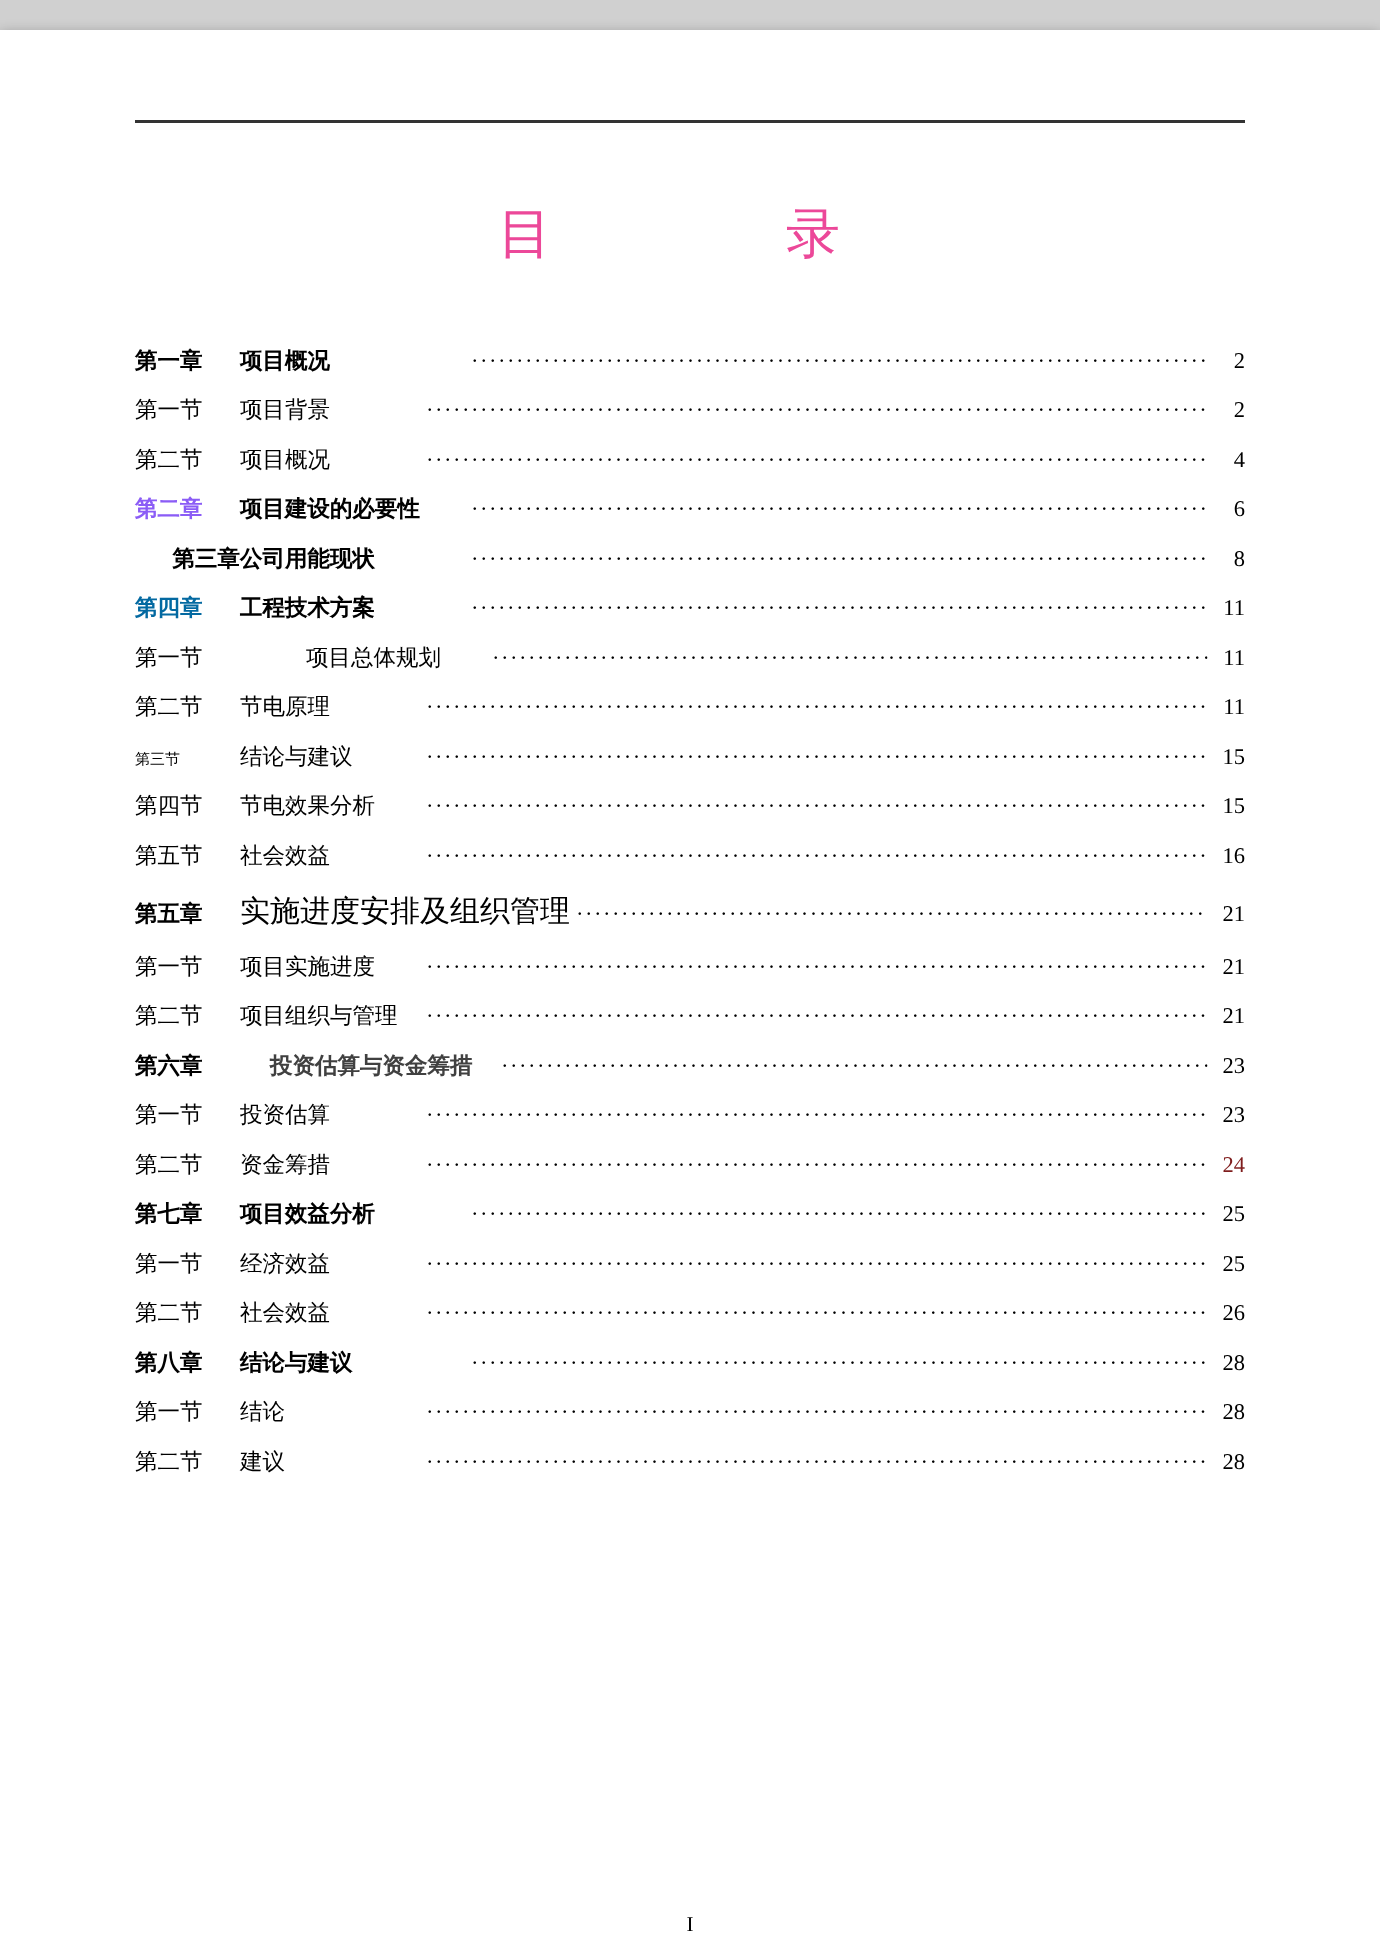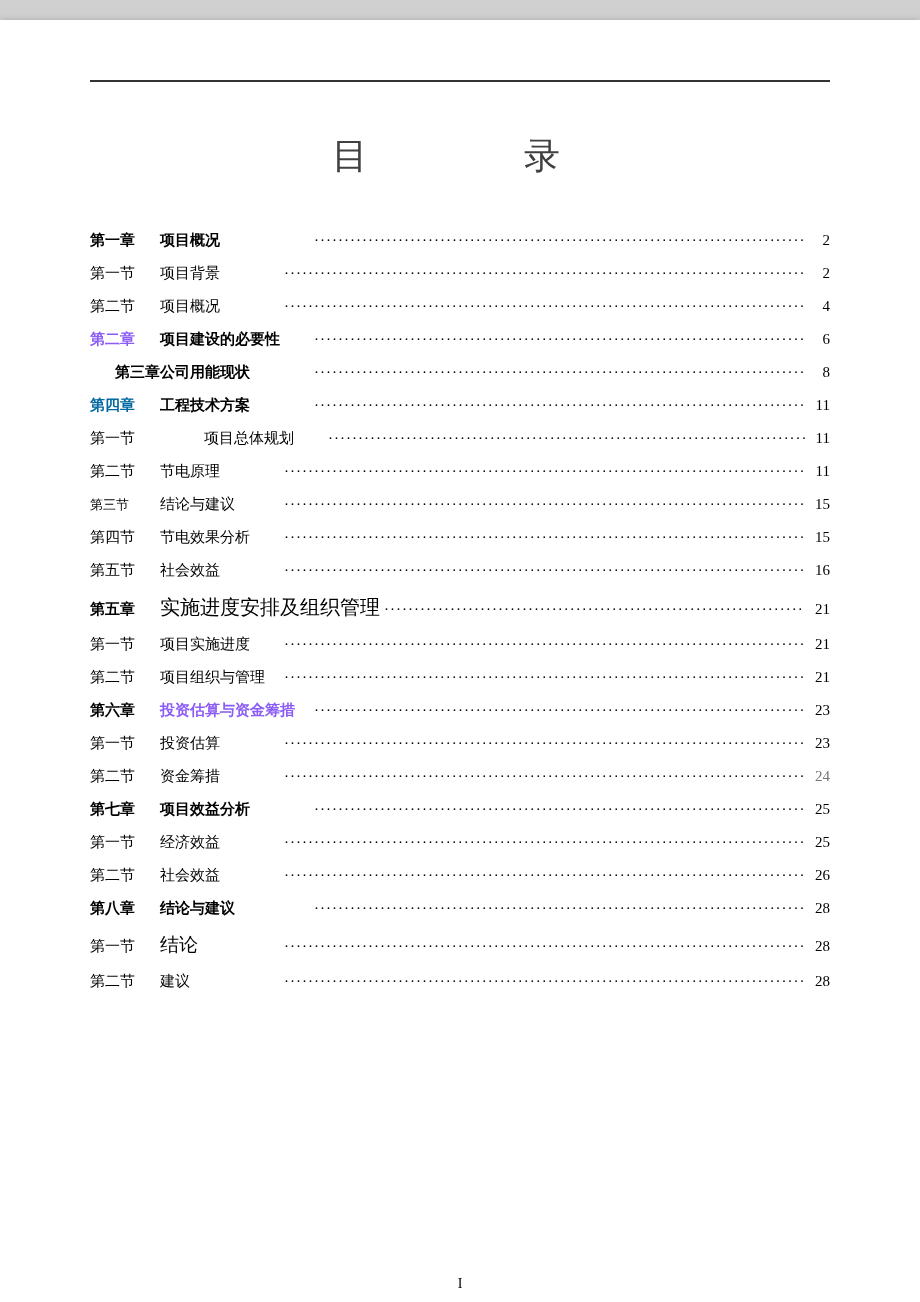--- a/index.html
+++ b/index.html
@@ -32,21 +32,21 @@
       height: 2px;
       background: #333;
       margin-bottom: 50px;
     }
 
     .page-title {
       text-align: center;
       font-size: 36px;
       font-weight: normal;
       letter-spacing: 28px;
-      color: #404040;
+      color: #ec4899;
       margin-bottom: 50px;
     }
 
     .toc-row {
       display: flex;
       align-items: baseline;
       margin-bottom: 14px;
       width: 100%;
     }
 
@@ -110,21 +110,21 @@
         <span style="flex: 1 1 0%; overflow: hidden; font-size: 15px; color: rgb(0, 0, 0); white-space: nowrap; padding: 0px 4px; letter-spacing: 1px;">························································································································</span>
         <span style="font-size: 15px; color: rgb(0, 0, 0); white-space: nowrap; min-width: 25px; text-align: right;">11</span>
       </div>
       <div class="toc-row">
         <span style="min-width: 70px; font-size: 15px; font-weight: normal; color: rgb(0, 0, 0); white-space: nowrap;">第二节</span>
         <span style="font-size: 15px; font-weight: normal; color: rgb(0, 0, 0); white-space: nowrap; min-width: 120px;">节电原理</span>
         <span style="flex: 1 1 0%; overflow: hidden; font-size: 15px; color: rgb(0, 0, 0); white-space: nowrap; padding: 0px 4px; letter-spacing: 1px;">························································································································</span>
         <span style="font-size: 15px; color: rgb(0, 0, 0); white-space: nowrap; min-width: 25px; text-align: right;">11</span>
       </div>
       <div class="toc-row">
-        <span style="min-width: 70px; font-size: 13px; font-weight: normal; color: rgb(0, 0, 0); white-space: nowrap;">第三节</span>
+        <span style="min-width: 70px; font-size: 10px; font-weight: normal; color: rgb(0, 0, 0); white-space: nowrap;">第三节</span>
         <span style="font-size: 15px; font-weight: normal; color: rgb(0, 0, 0); white-space: nowrap; min-width: 120px;">结论与建议</span>
         <span style="flex: 1 1 0%; overflow: hidden; font-size: 15px; color: rgb(0, 0, 0); white-space: nowrap; padding: 0px 4px; letter-spacing: 1px;">························································································································</span>
         <span style="font-size: 15px; color: rgb(0, 0, 0); white-space: nowrap; min-width: 25px; text-align: right;">15</span>
       </div>
       <div class="toc-row">
         <span style="min-width: 70px; font-size: 15px; font-weight: normal; color: rgb(0, 0, 0); white-space: nowrap;">第四节</span>
         <span style="font-size: 15px; font-weight: normal; color: rgb(0, 0, 0); white-space: nowrap; min-width: 120px;">节电效果分析</span>
         <span style="flex: 1 1 0%; overflow: hidden; font-size: 15px; color: rgb(0, 0, 0); white-space: nowrap; padding: 0px 4px; letter-spacing: 1px;">························································································································</span>
         <span style="font-size: 15px; color: rgb(0, 0, 0); white-space: nowrap; min-width: 25px; text-align: right;">15</span>
       </div>
@@ -147,35 +147,35 @@
         <span style="font-size: 15px; color: rgb(0, 0, 0); white-space: nowrap; min-width: 25px; text-align: right;">21</span>
       </div>
       <div class="toc-row">
         <span style="min-width: 70px; font-size: 15px; font-weight: normal; color: rgb(0, 0, 0); white-space: nowrap;">第二节</span>
         <span style="font-size: 15px; font-weight: normal; color: rgb(0, 0, 0); white-space: nowrap; min-width: 120px;">项目组织与管理</span>
         <span style="flex: 1 1 0%; overflow: hidden; font-size: 15px; color: rgb(0, 0, 0); white-space: nowrap; padding: 0px 4px; letter-spacing: 1px;">························································································································</span>
         <span style="font-size: 15px; color: rgb(0, 0, 0); white-space: nowrap; min-width: 25px; text-align: right;">21</span>
       </div>
       <div class="toc-row">
         <span style="min-width: 70px; font-size: 15px; font-weight: bold; color: rgb(0, 0, 0); white-space: nowrap;">第六章</span>
-        <span style="font-size: 15px; font-weight: bold; color: #8b5cf6; white-space: nowrap; min-width: 150px;">投资估算与资金筹措</span>
+        <span style="font-size: 15px; font-weight: bold; color: #404040; white-space: nowrap; min-width: 150px; margin-left: 20px;">投资估算与资金筹措</span>
         <span style="flex: 1 1 0%; overflow: hidden; font-size: 15px; color: rgb(0, 0, 0); white-space: nowrap; padding: 0px 4px; letter-spacing: 1px;">························································································································</span>
         <span style="font-size: 15px; color: rgb(0, 0, 0); white-space: nowrap; min-width: 25px; text-align: right;">23</span>
       </div>
       <div class="toc-row">
         <span style="min-width: 70px; font-size: 15px; font-weight: normal; color: rgb(0, 0, 0); white-space: nowrap;">第一节</span>
         <span style="font-size: 15px; font-weight: normal; color: rgb(0, 0, 0); white-space: nowrap; min-width: 120px;">投资估算</span>
         <span style="flex: 1 1 0%; overflow: hidden; font-size: 15px; color: rgb(0, 0, 0); white-space: nowrap; padding: 0px 4px; letter-spacing: 1px;">························································································································</span>
         <span style="font-size: 15px; color: rgb(0, 0, 0); white-space: nowrap; min-width: 25px; text-align: right;">23</span>
       </div>
       <div class="toc-row">
         <span style="min-width: 70px; font-size: 15px; font-weight: normal; color: rgb(0, 0, 0); white-space: nowrap;">第二节</span>
         <span style="font-size: 15px; font-weight: normal; color: rgb(0, 0, 0); white-space: nowrap; min-width: 120px;">资金筹措</span>
         <span style="flex: 1 1 0%; overflow: hidden; font-size: 15px; color: rgb(0, 0, 0); white-space: nowrap; padding: 0px 4px; letter-spacing: 1px;">························································································································</span>
-        <span style="font-size: 15px; color: #737373; white-space: nowrap; min-width: 25px; text-align: right;">24</span>
+        <span style="font-size: 15px; color: #7f1d1d; white-space: nowrap; min-width: 25px; text-align: right;">24</span>
       </div>
       <div class="toc-row">
         <span style="min-width: 70px; font-size: 15px; font-weight: bold; color: rgb(0, 0, 0); white-space: nowrap;">第七章</span>
         <span style="font-size: 15px; font-weight: bold; color: rgb(0, 0, 0); white-space: nowrap; min-width: 150px;">项目效益分析</span>
         <span style="flex: 1 1 0%; overflow: hidden; font-size: 15px; color: rgb(0, 0, 0); white-space: nowrap; padding: 0px 4px; letter-spacing: 1px;">························································································································</span>
         <span style="font-size: 15px; color: rgb(0, 0, 0); white-space: nowrap; min-width: 25px; text-align: right;">25</span>
       </div>
       <div class="toc-row">
         <span style="min-width: 70px; font-size: 15px; font-weight: normal; color: rgb(0, 0, 0); white-space: nowrap;">第一节</span>
         <span style="font-size: 15px; font-weight: normal; color: rgb(0, 0, 0); white-space: nowrap; min-width: 120px;">经济效益</span>
@@ -189,21 +189,21 @@
         <span style="font-size: 15px; color: rgb(0, 0, 0); white-space: nowrap; min-width: 25px; text-align: right;">26</span>
       </div>
       <div class="toc-row">
         <span style="min-width: 70px; font-size: 15px; font-weight: bold; color: rgb(0, 0, 0); white-space: nowrap;">第八章</span>
         <span style="font-size: 15px; font-weight: bold; color: rgb(0, 0, 0); white-space: nowrap; min-width: 150px;">结论与建议</span>
         <span style="flex: 1 1 0%; overflow: hidden; font-size: 15px; color: rgb(0, 0, 0); white-space: nowrap; padding: 0px 4px; letter-spacing: 1px;">························································································································</span>
         <span style="font-size: 15px; color: rgb(0, 0, 0); white-space: nowrap; min-width: 25px; text-align: right;">28</span>
       </div>
       <div class="toc-row">
         <span style="min-width: 70px; font-size: 15px; font-weight: normal; color: rgb(0, 0, 0); white-space: nowrap;">第一节</span>
-        <span style="font-size: 19px; font-weight: normal; color: rgb(0, 0, 0); white-space: nowrap; min-width: 120px;">结论</span>
+        <span style="font-size: 15px; font-weight: normal; color: rgb(0, 0, 0); white-space: nowrap; min-width: 120px;">结论</span>
         <span style="flex: 1 1 0%; overflow: hidden; font-size: 15px; color: rgb(0, 0, 0); white-space: nowrap; padding: 0px 4px; letter-spacing: 1px;">························································································································</span>
         <span style="font-size: 15px; color: rgb(0, 0, 0); white-space: nowrap; min-width: 25px; text-align: right;">28</span>
       </div>
       <div class="toc-row">
         <span style="min-width: 70px; font-size: 15px; font-weight: normal; color: rgb(0, 0, 0); white-space: nowrap;">第二节</span>
         <span style="font-size: 15px; font-weight: normal; color: rgb(0, 0, 0); white-space: nowrap; min-width: 120px;">建议</span>
         <span style="flex: 1 1 0%; overflow: hidden; font-size: 15px; color: rgb(0, 0, 0); white-space: nowrap; padding: 0px 4px; letter-spacing: 1px;">························································································································</span>
         <span style="font-size: 15px; color: rgb(0, 0, 0); white-space: nowrap; min-width: 25px; text-align: right;">28</span>
       </div>
     </div>

